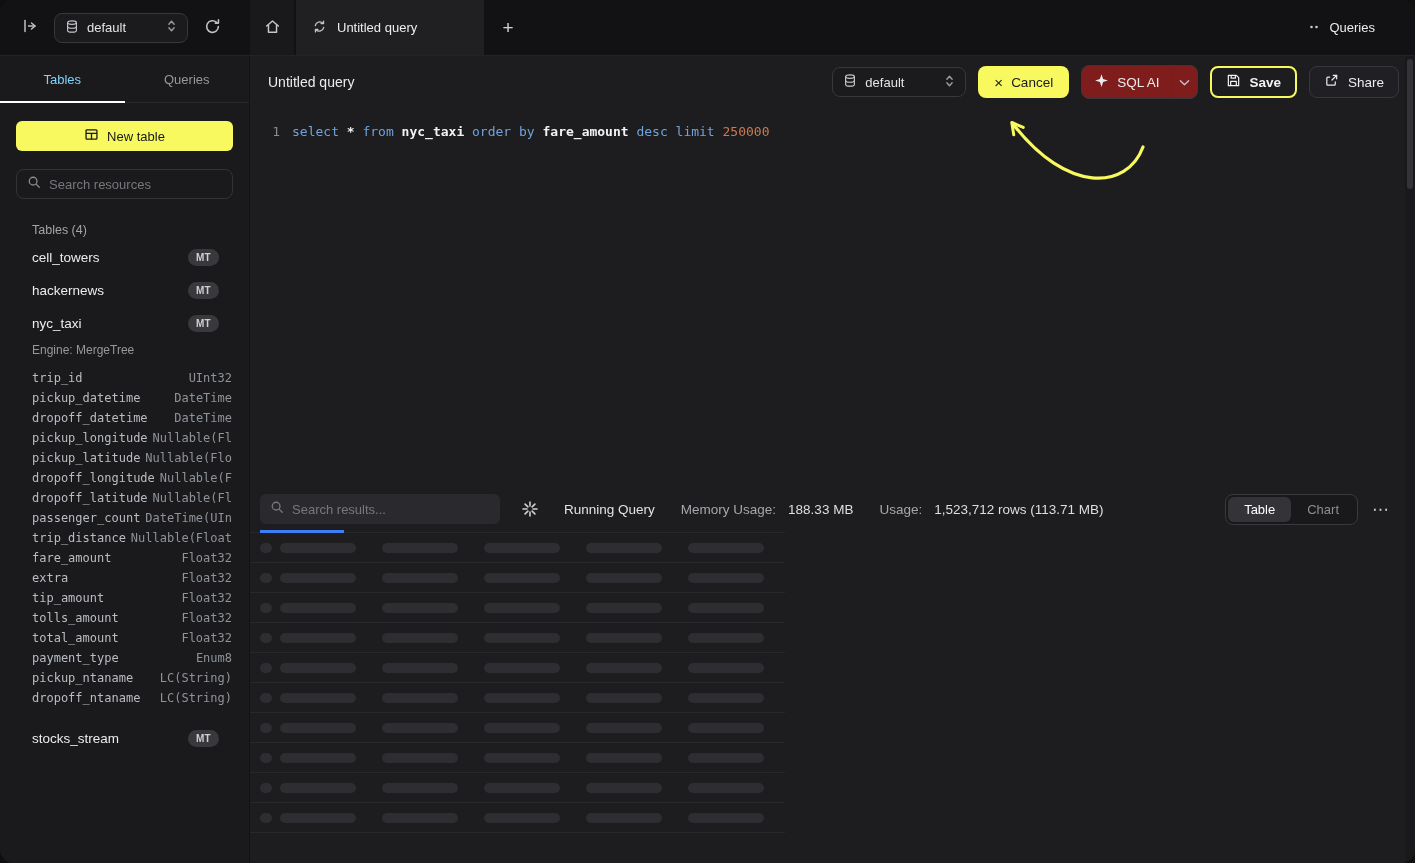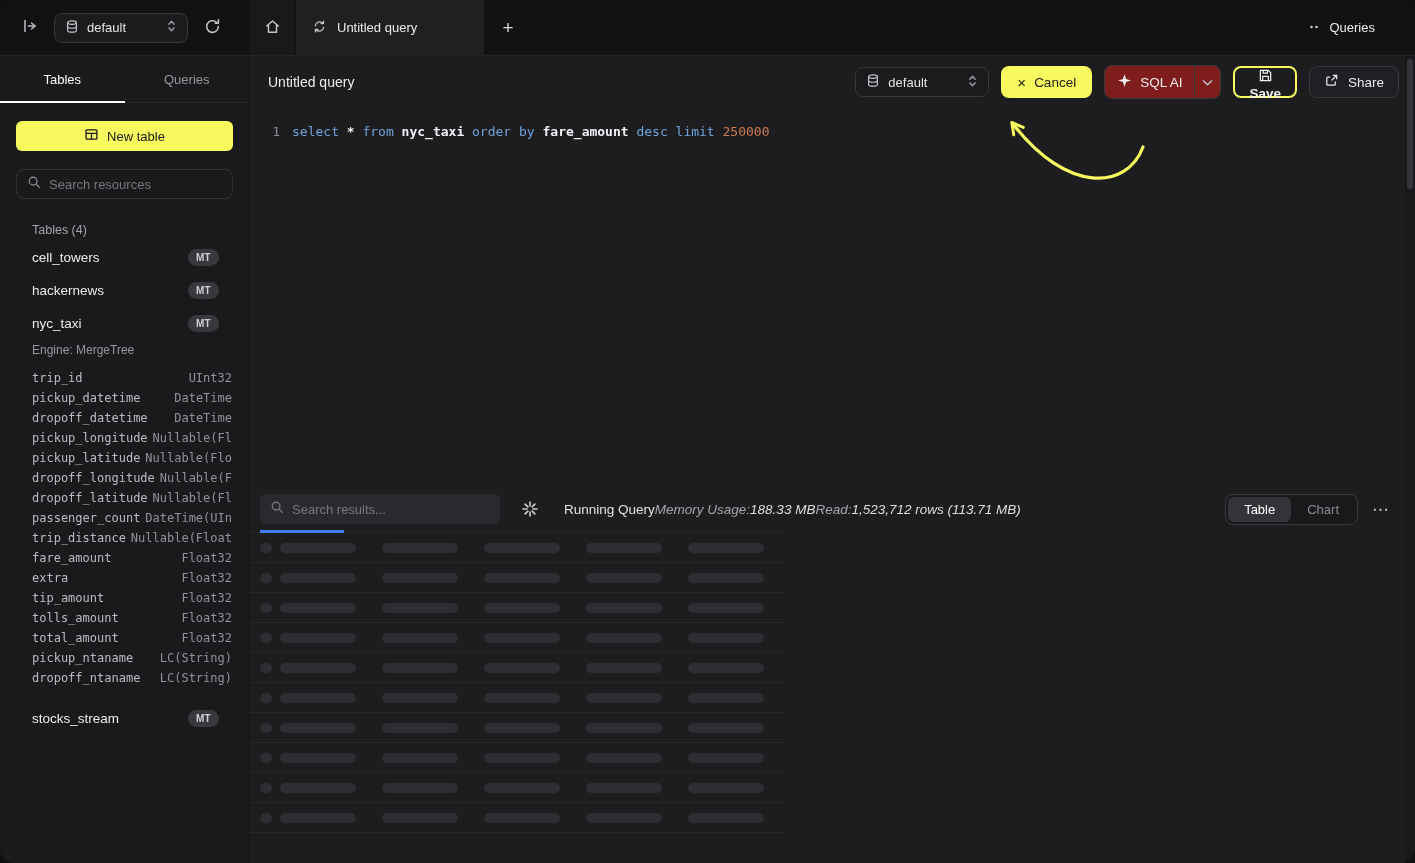--- a/index.html
+++ b/index.html
@@ -33,21 +33,21 @@
               color:#d3d3d6;font-size:19px;font-weight:300;cursor:pointer;}
   .topbar-right{margin-left:auto;display:flex;align-items:center;gap:8px;padding-right:40px;
                 color:#ececee;font-size:13px;cursor:pointer;}
 
   
   .sidebar{position:absolute;top:56px;left:0;width:250px;bottom:0;background:#1a1a1c;
            border-right:1px solid #131315;display:flex;flex-direction:column;overflow:hidden;}
   .side-tabs{display:flex;border-bottom:1px solid #29292c;flex:none;}
   .side-tab{flex:1;text-align:center;padding:16px 0 14px;font-size:13px;color:#97979d;cursor:pointer;
             border-bottom:2px solid transparent;margin-bottom:-1px;}
-  .side-tab.active{color:#ffffff;border-bottom-color:#ffffff;font-weight:500;}
+  .side-tab.active{color:#7dd3fc;border-bottom-color:#ffffff;font-weight:500;}
   .new-table-btn{margin:18px 16px 0;height:30px;display:flex;align-items:center;justify-content:center;gap:8px;
                  background:var(--accent);border:none;border-radius:6px;font-size:13px;font-weight:500;
                  color:#17171a;cursor:pointer;}
   .search-box{height:30px;display:flex;align-items:center;gap:8px;padding:0 10px;
               border:1px solid #333337;border-radius:8px;background:transparent;}
   .side-search{margin:18px 16px 0;}
   .search-box input{flex:1;min-width:0;background:none;border:none;outline:none;color:#d8d8da;
                     font-size:13px;font-family:inherit;}
   .search-box input::placeholder{color:#77777d;}
   .section-label{margin:24px 0 4px;padding:0 32px;font-size:12.5px;color:#a4a4aa;}
@@ -72,42 +72,42 @@
   .header-actions{margin-left:auto;display:flex;align-items:center;gap:12px;}
   .cancel-btn{height:32px;display:flex;align-items:center;gap:8px;padding:0 16px;background:var(--accent);
               color:#1b1b1d;border:none;border-radius:8px;font-size:13.5px;font-weight:500;cursor:pointer;}
   .cancel-x{font-size:15px;line-height:1;}
   .sqlai-group{height:34px;display:flex;align-items:stretch;border:1px solid #38383c;border-radius:8px;
                background:#7f1d1d;overflow:hidden;}
   .sqlai-main{display:flex;align-items:center;gap:8px;padding:0 12px;background:none;border:none;
               color:#ececee;font-size:13.5px;cursor:pointer;}
   .sqlai-caret{width:26px;display:flex;align-items:center;justify-content:center;background:none;border:none;
                border-left:1px solid #38383c;color:#c4c4c8;cursor:pointer;}
-  .save-btn{height:32px;display:flex;align-items:center;padding:0 14px;background:transparent;
-            border:2px solid var(--accent);border-radius:8px;color:#f2f2f4;font-size:13.5px;font-weight:600;cursor:pointer;flex-direction:column;}
+  .save-btn{height:32px;display:flex;align-items:center;gap:8px;padding:0 14px;background:transparent;
+            border:2px solid var(--accent);border-radius:8px;color:#f2f2f4;font-size:13.5px;font-weight:600;cursor:pointer;}
   .share-btn{height:32px;display:flex;align-items:center;gap:9px;padding:0 14px;background:#202024;
              border:1px solid #38383c;border-radius:8px;color:#ececee;font-size:13.5px;cursor:pointer;}
 
   .editor{height:380px;flex:none;padding:14px 0 0 18px;display:flex;align-items:flex-start;
           font-family:"DejaVu Sans Mono",monospace;font-size:13px;line-height:20px;}
   .linenum{color:#8a8a90;width:12px;text-align:right;margin-right:12px;flex:none;}
   .code-line{white-space:pre;}
   .tok-keyword{color:var(--kw);}
   .tok-identifier{color:#f0f2f5;font-weight:700;}
   .tok-operator{color:#f0f2f5;font-weight:700;}
   .tok-number{color:var(--num);}
   .tok-plain{color:#e8e8ea;}
 
   
   .results{flex:1;display:flex;flex-direction:column;position:relative;}
   .results-header{height:42px;flex:none;display:flex;align-items:center;padding:0 16px 0 10px;}
   .results-search{width:240px;flex:none;background:#2a2a2e;border:none;border-radius:6px;}
   .spinner-wrap{margin-left:22px;display:flex;}
   .status-text{margin-left:26px;font-size:13.5px;color:#e2e2e4;white-space:nowrap;}
-  .meta{font-size:13.5px;display:flex;gap:0;align-items:center;white-space:nowrap;font-style:italic;}
+  .meta{margin-left:26px;font-size:13.5px;display:flex;gap:12px;align-items:center;white-space:nowrap;}
   .meta .lbl{color:#a6a6ac;}
   .meta .val{color:#dedee0;}
   .view-toggle{margin-left:auto;display:flex;padding:2px;border:1px solid #3a3a3e;border-radius:8px;background:#19191c;}
   .seg{padding:5px 16px;border:none;background:none;border-radius:6px;font-size:13px;color:#8c8c92;cursor:pointer;}
   .seg.active{background:#333338;color:#ffffff;}
   .results-menu{margin-left:14px;font-size:17px;color:#d0d0d4;background:none;border:none;cursor:pointer;line-height:1;}
   .progress{position:absolute;top:42px;left:10px;width:84px;height:3px;background:var(--blue);z-index:2;}
   .skeleton-rows{width:535px;margin-top:2px;border-top:1px solid #28282b;}
   .sk-row{height:30px;display:flex;align-items:center;gap:26px;padding-left:10px;border-bottom:1px solid #28282b;}
   .sk{width:76px;height:10px;border-radius:5px;background:#2e2e32;flex:none;}
@@ -288,20 +288,24 @@
             <span class="col-name">tip_amount</span>
             <span class="col-type">Float32</span>
           </div>
           <div class="col-row">
             <span class="col-name">tolls_amount</span>
             <span class="col-type">Float32</span>
           </div>
           <div class="col-row">
             <span class="col-name">total_amount</span>
             <span class="col-type">Float32</span>
+          </div>
+          <div class="col-row">
+            <span class="col-name">payment_type</span>
+            <span class="col-type">Enum8</span>
           </div>
           <div class="col-row">
             <span class="col-name">pickup_ntaname</span>
             <span class="col-type">LC(String)</span>
           </div>
           <div class="col-row">
             <span class="col-name">dropoff_ntaname</span>
             <span class="col-type">LC(String)</span>
           </div>
         </div>
@@ -404,21 +408,21 @@
           <svg width="16" height="16" viewBox="0 0 16 16" stroke="#cfcfd2" stroke-width="1.6" stroke-linecap="round">
             <path d="M11 8h4M10.1 10.1l2.8 2.8M8 11v4M5.9 10.1l-2.8 2.8M5 8H1M5.9 5.9L3.1 3.1M8 5V1M10.1 5.9l2.8-2.8"></path>
           </svg>
         </span>
         <span class="status-text">Running Query</span>
         <span class="meta">
           <span class="lbl">Memory Usage:</span>
           <span class="val">188.33 MB</span>
         </span>
         <span class="meta">
-          <span class="lbl">Read:</span>
+          <span class="lbl">Usage:</span>
           <span class="val">1,523,712 rows (113.71 MB)</span>
         </span>
         <div class="view-toggle">
           <button class="seg active">Table</button>
           <button class="seg">Chart</button>
         </div>
         <button class="results-menu">⋯</button>
       </div>
       <div class="progress"></div>
       <div class="skeleton-rows">

